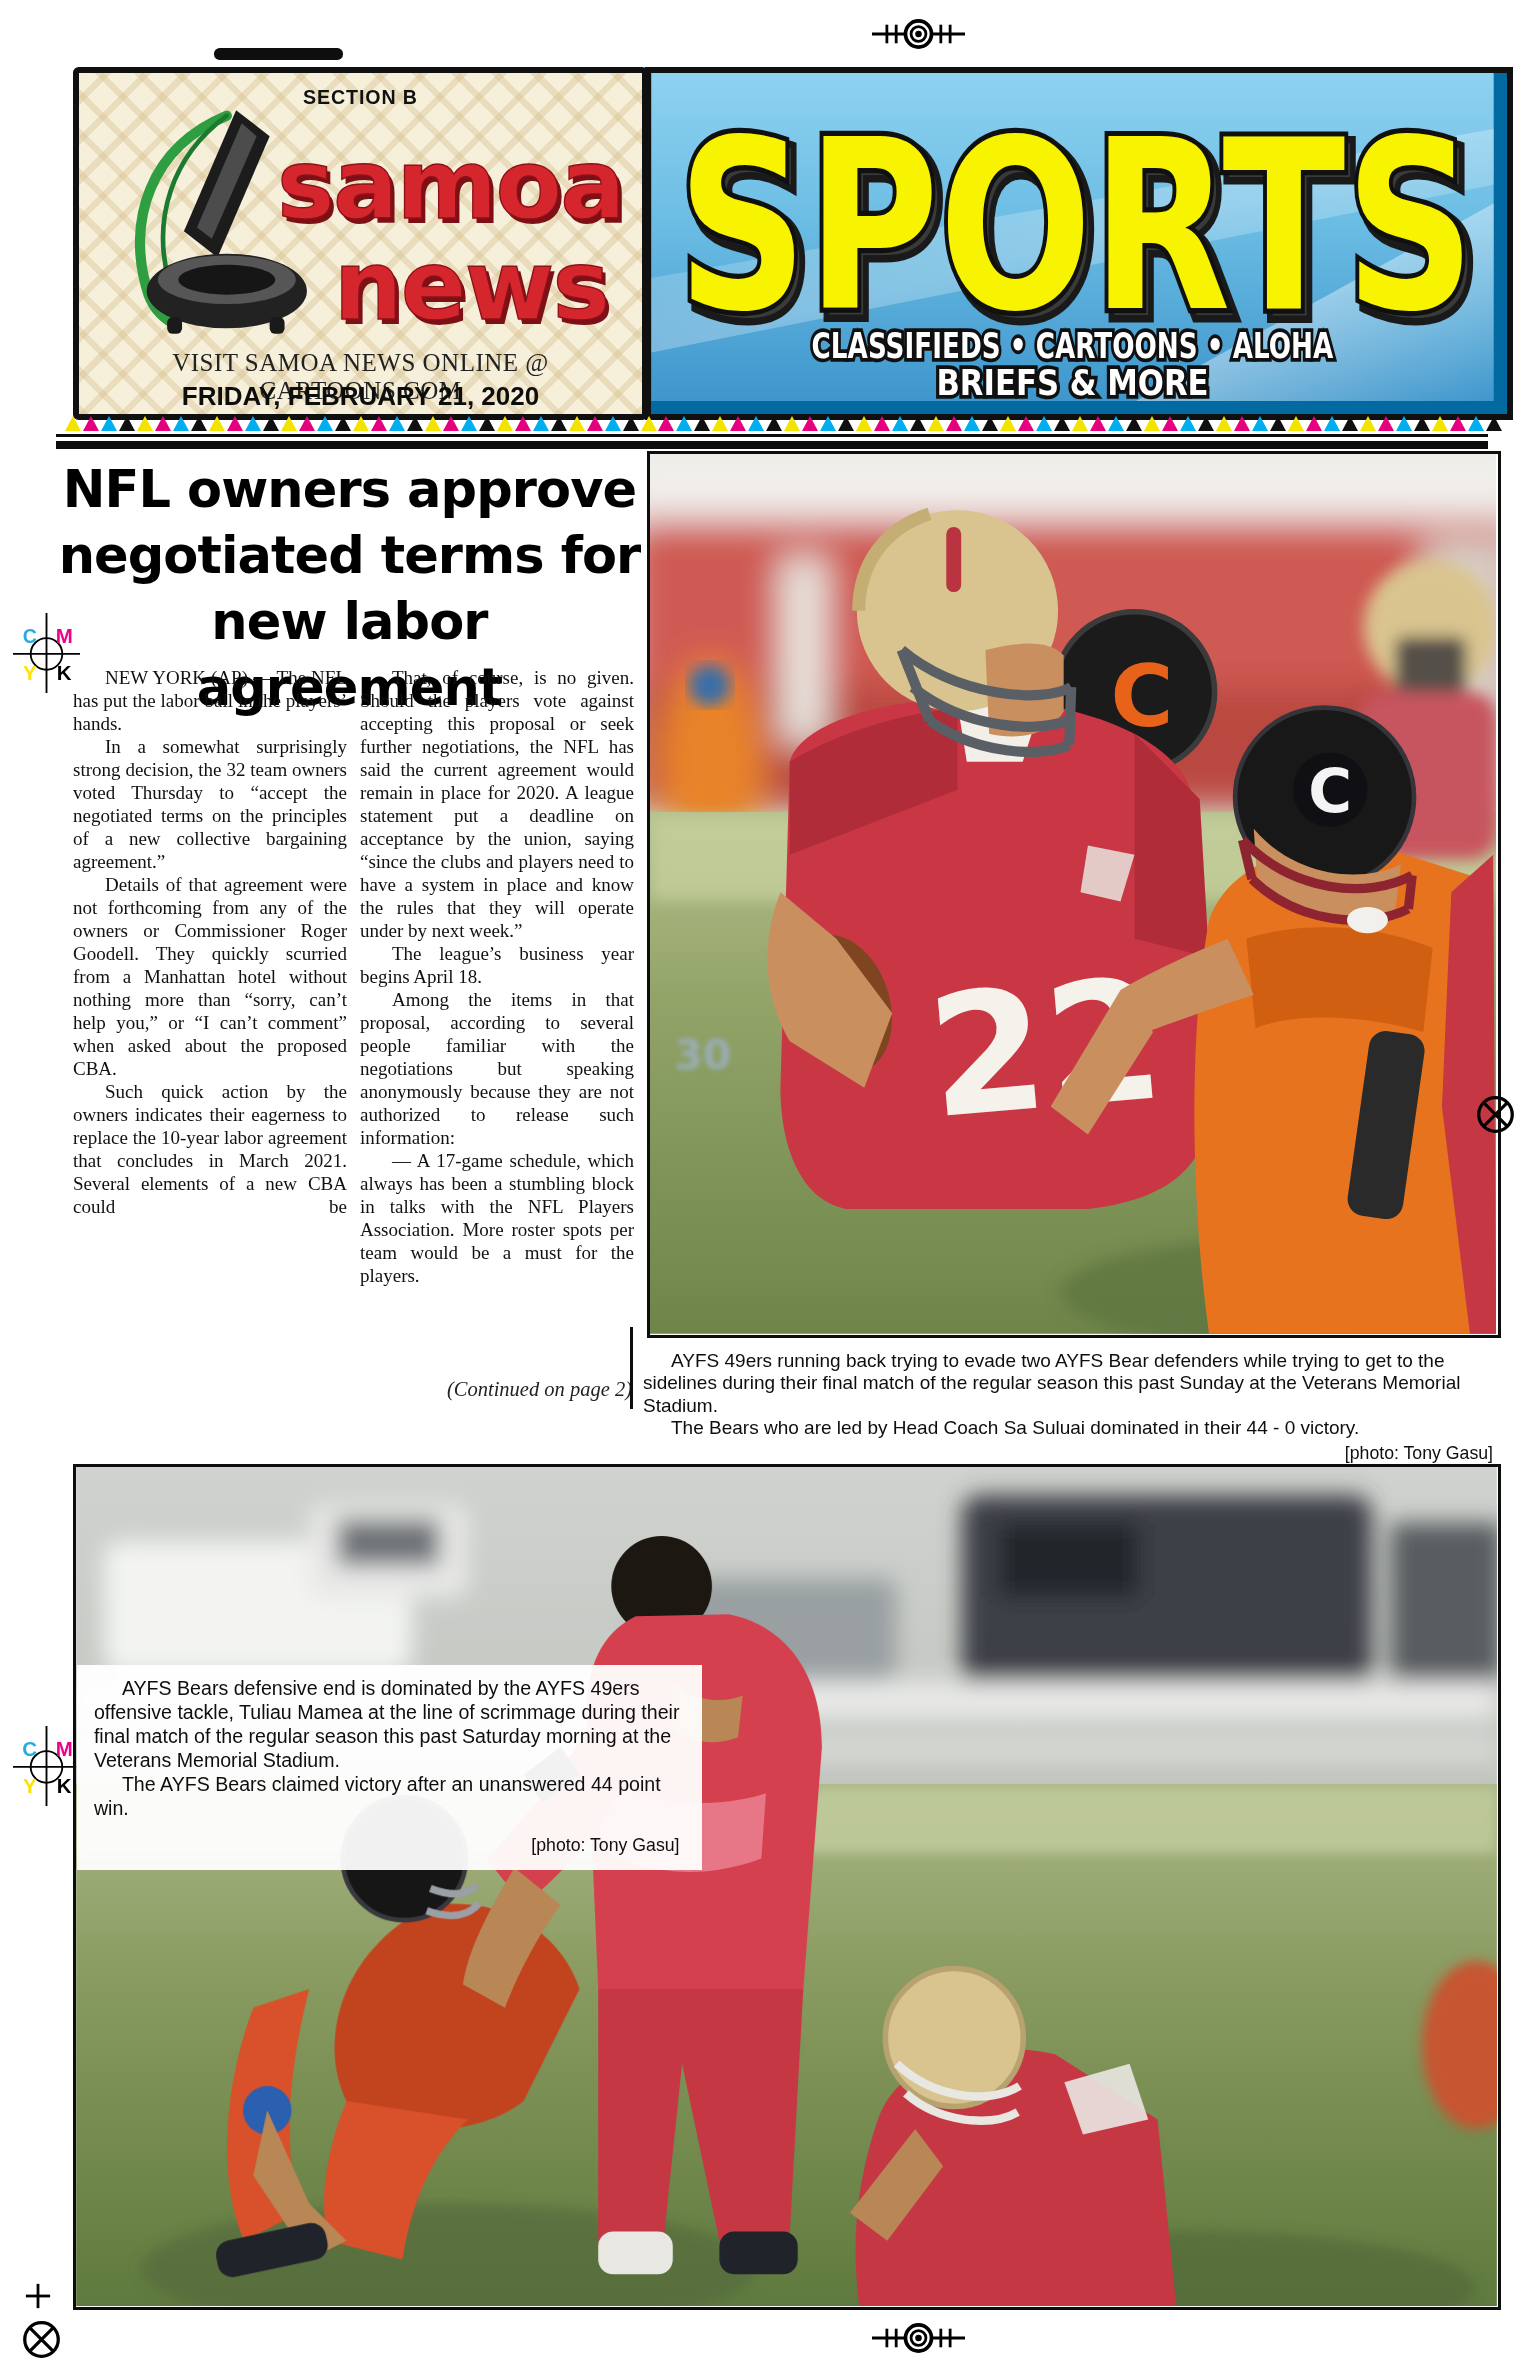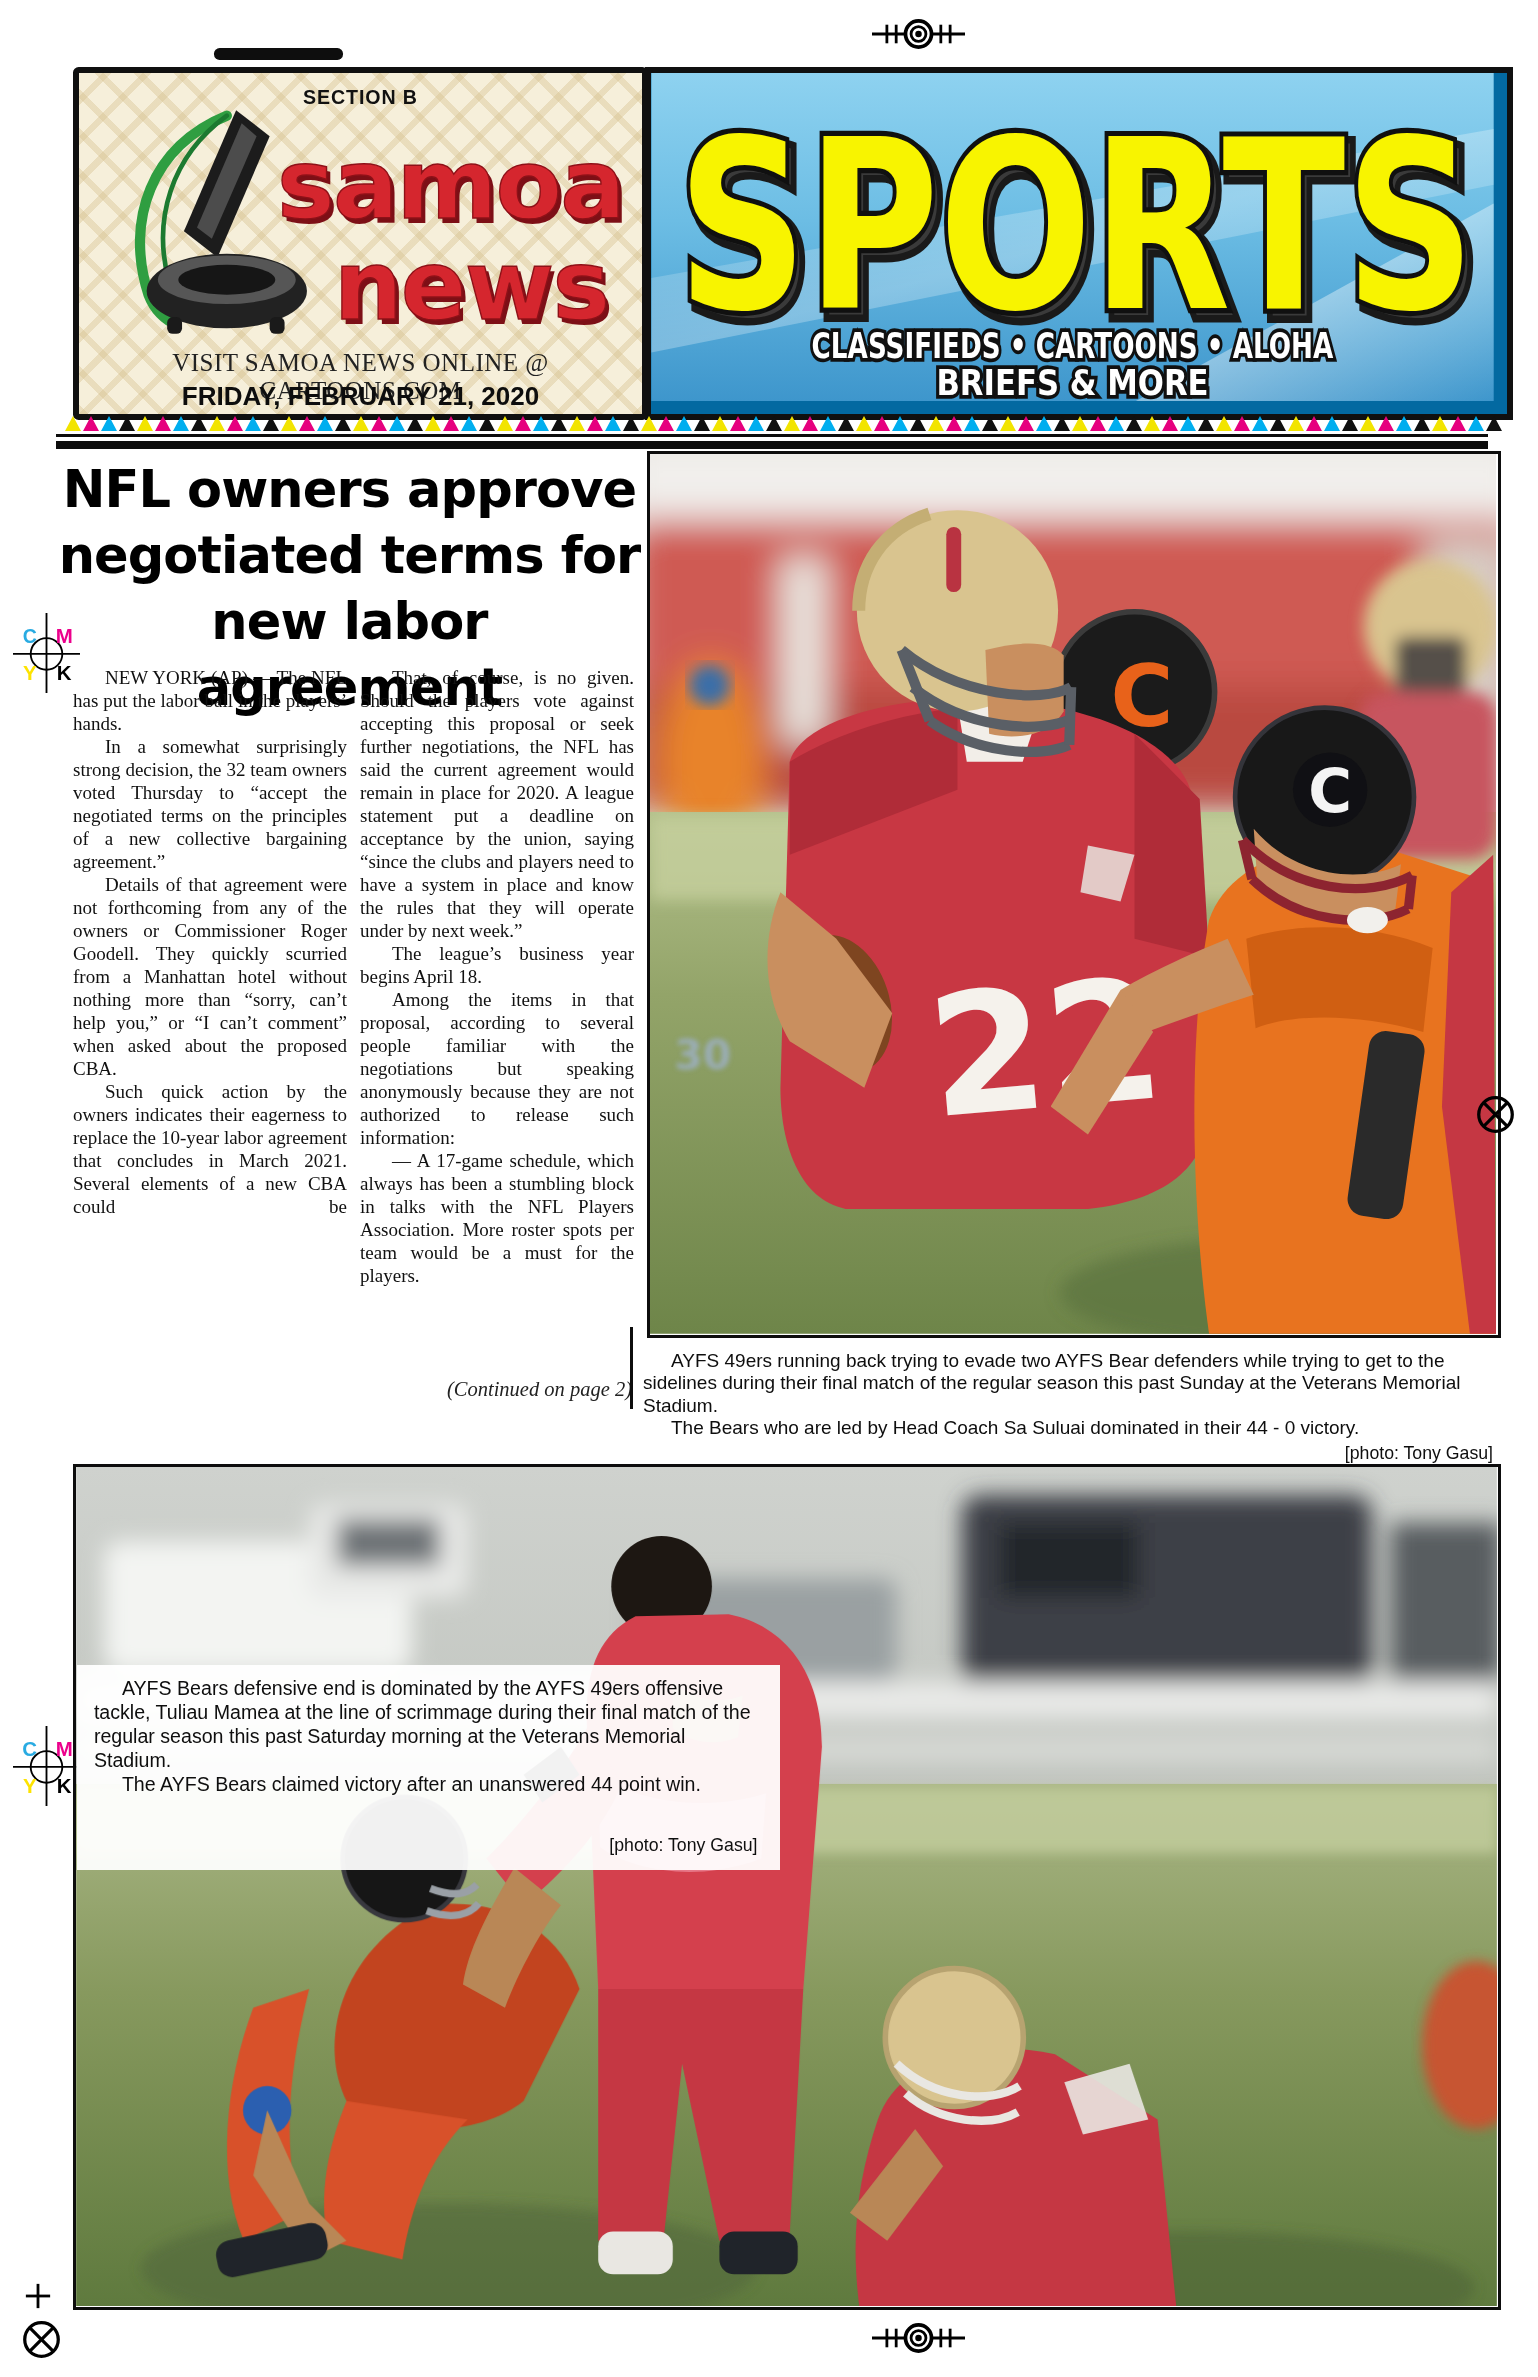--- a/index.html
+++ b/index.html
@@ -48,21 +48,21 @@
 
   
   #photo1{left:647px;top:451px;width:854px;height:887px;border:3.7px solid #0d0d0d;box-sizing:border-box;overflow:hidden;}
   #caption1{left:643px;top:1350px;width:850px;font-size:19px;line-height:22.4px;color:#0e0e0e;}
   #caption1 p{margin:0;text-indent:28px;}
   #caption1 .credit{text-align:right;font-size:17.7px;margin-top:2.8px;text-indent:0;}
   #cap1-rule{left:630px;top:1327px;width:2.8px;height:82px;background:#0d0d0d;}
 
   
   #photo2{left:73px;top:1464px;width:1428px;height:846px;border:3.7px solid #0d0d0d;box-sizing:border-box;overflow:hidden;}
-  #caption2-box{position:absolute;left:0.9px;top:198px;width:703px;min-height:205px;
+  #caption2-box{position:absolute;left:0.9px;top:198px;width:625px;min-height:205px;
     background:rgba(255,255,255,.94);padding:11.2px 20.5px 13px 17px;box-sizing:border-box;
     font-size:19.6px;line-height:24px;color:#0e0e0e;}
   #caption2-box p{margin:0;text-indent:28px;}
   #cap2-credit{position:absolute;right:22.4px;bottom:13px;font-size:17.7px;text-indent:0;}
 
   .cmyk-letter{font-weight:bold;font-size:21px;font-family:"Liberation Sans",sans-serif;}
 </style>
 </head>
 <body>
 

